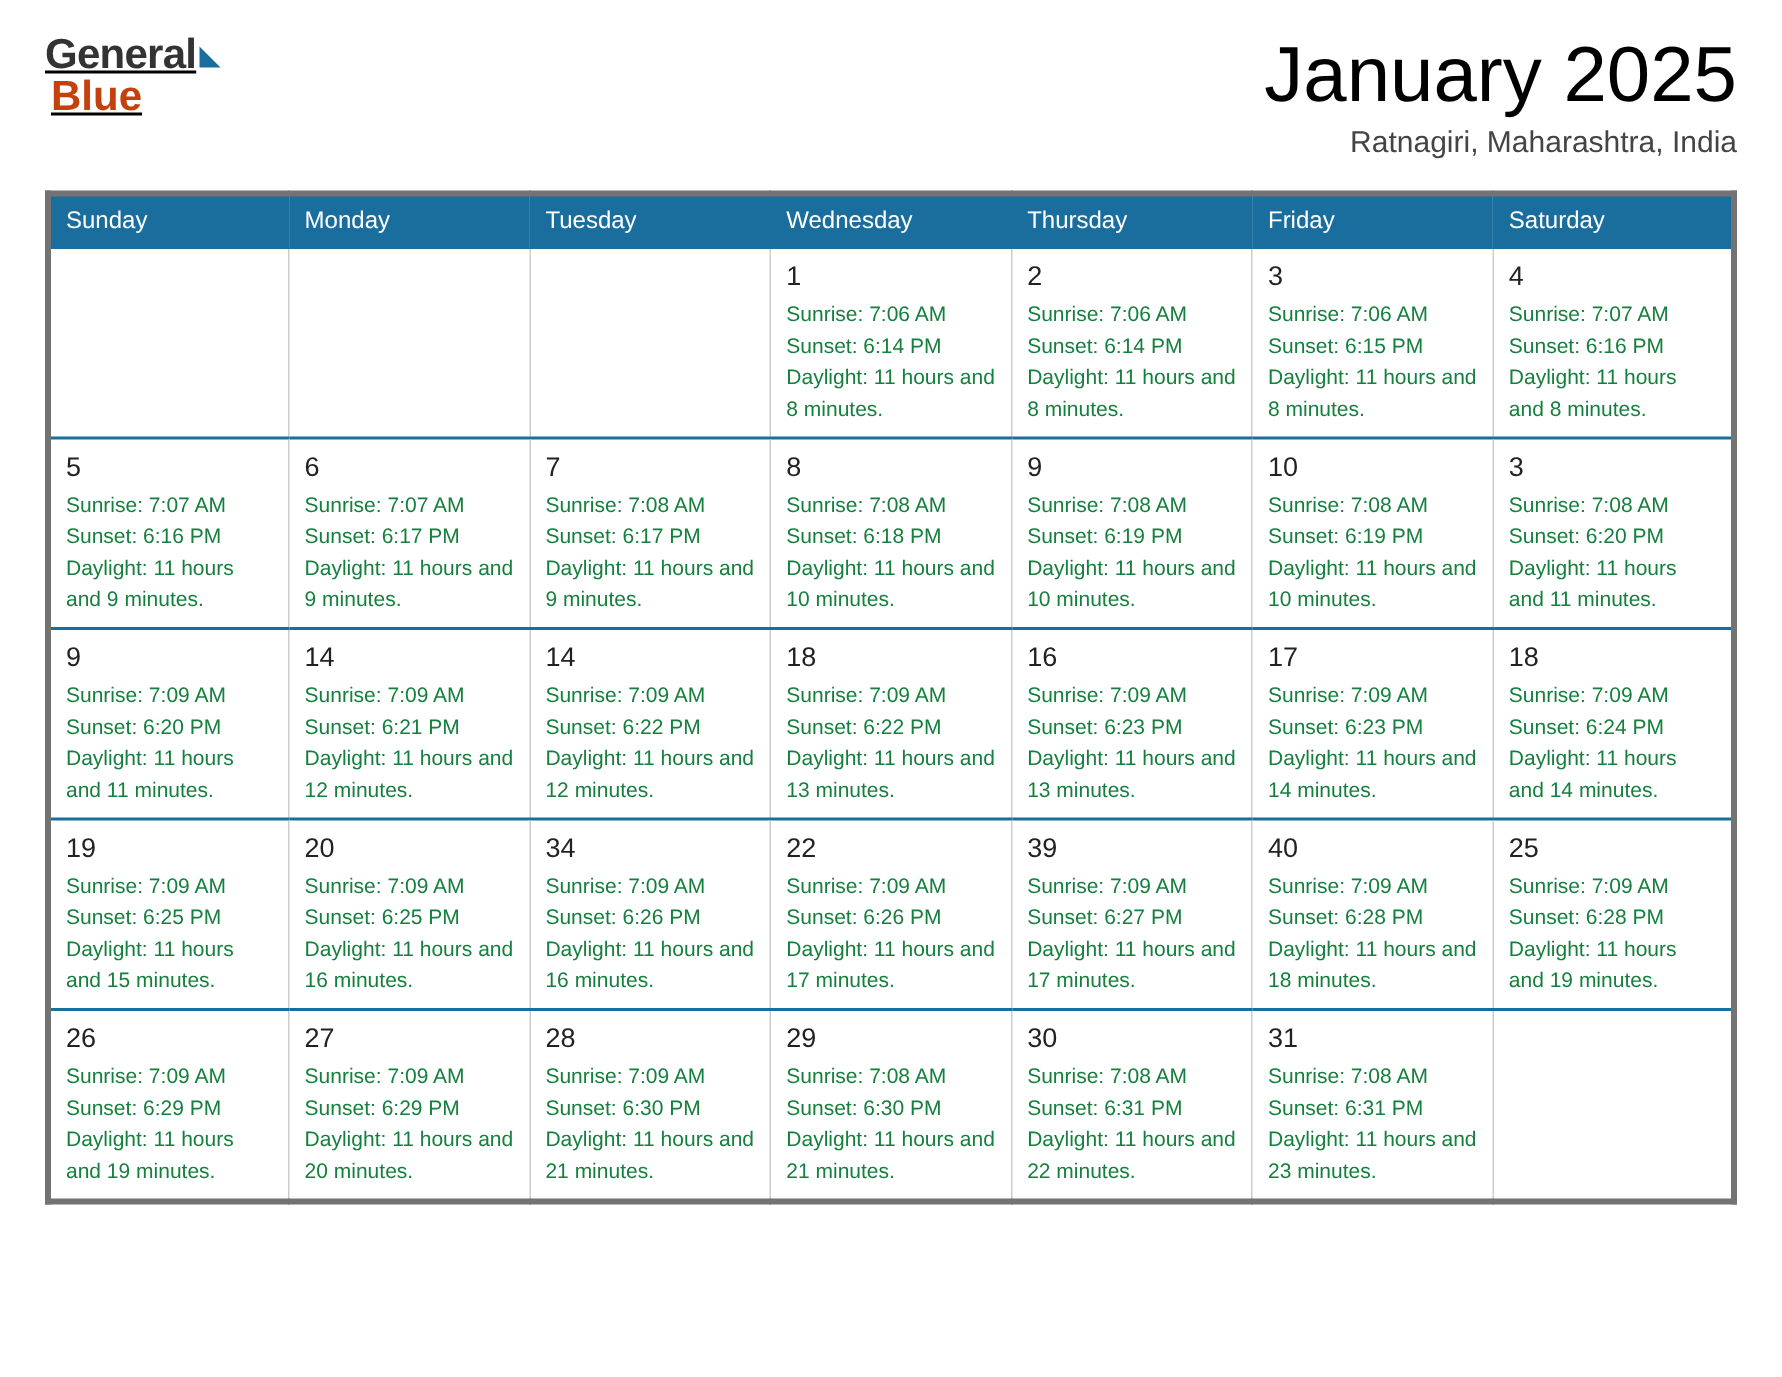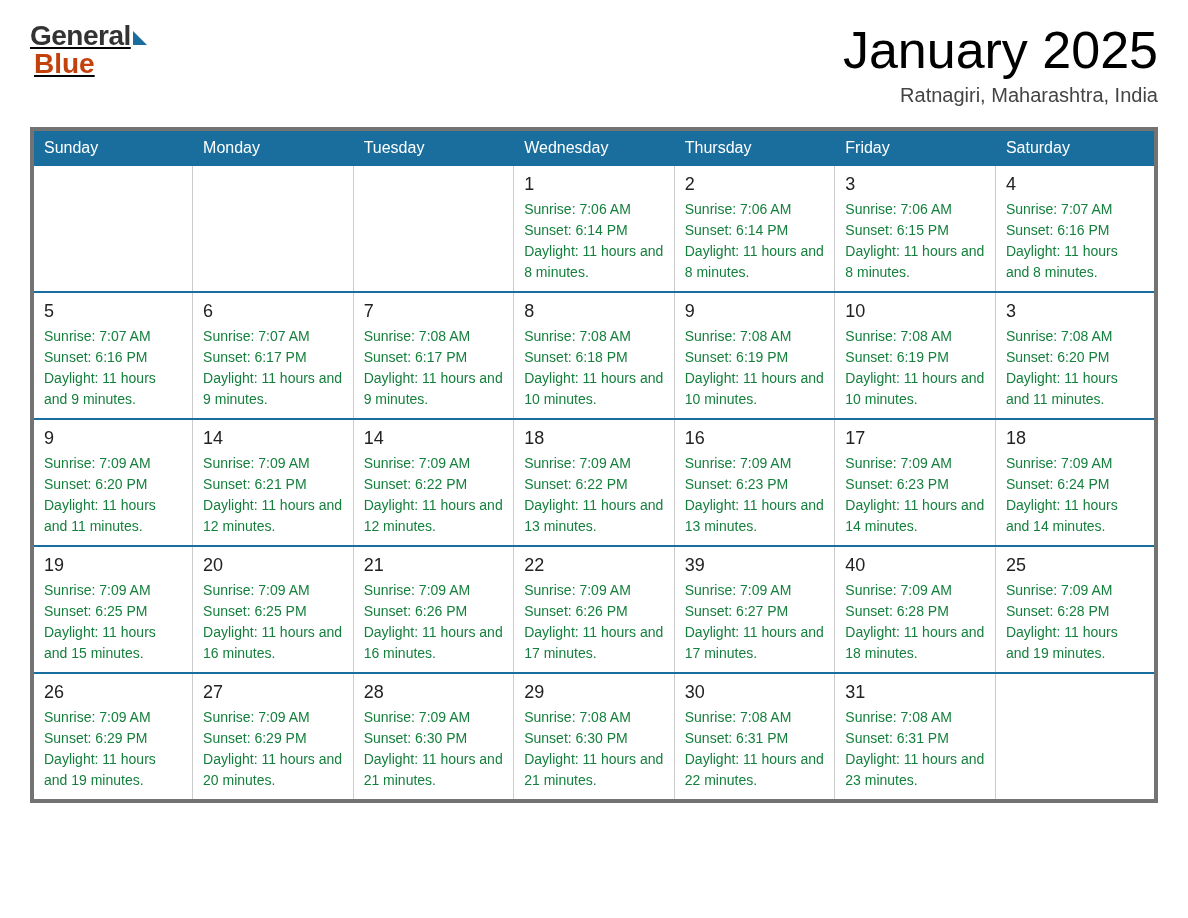--- a/index.html
+++ b/index.html
@@ -215,21 +215,21 @@
       <tr class="row-divider">
         <td>
           <div class="day-number">19</div>
           <div class="day-info">Sunrise: 7:09 AM<br>Sunset: 6:25 PM<br>Daylight: 11 hours and 15 minutes.</div>
         </td>
         <td>
           <div class="day-number">20</div>
           <div class="day-info">Sunrise: 7:09 AM<br>Sunset: 6:25 PM<br>Daylight: 11 hours and 16 minutes.</div>
         </td>
         <td>
-          <div class="day-number">21</div>
+          <div class="day-number">34</div>
           <div class="day-info">Sunrise: 7:09 AM<br>Sunset: 6:26 PM<br>Daylight: 11 hours and 16 minutes.</div>
         </td>
         <td>
           <div class="day-number">22</div>
           <div class="day-info">Sunrise: 7:09 AM<br>Sunset: 6:26 PM<br>Daylight: 11 hours and 17 minutes.</div>
         </td>
         <td>
           <div class="day-number">39</div>
           <div class="day-info">Sunrise: 7:09 AM<br>Sunset: 6:27 PM<br>Daylight: 11 hours and 17 minutes.</div>
         </td>

